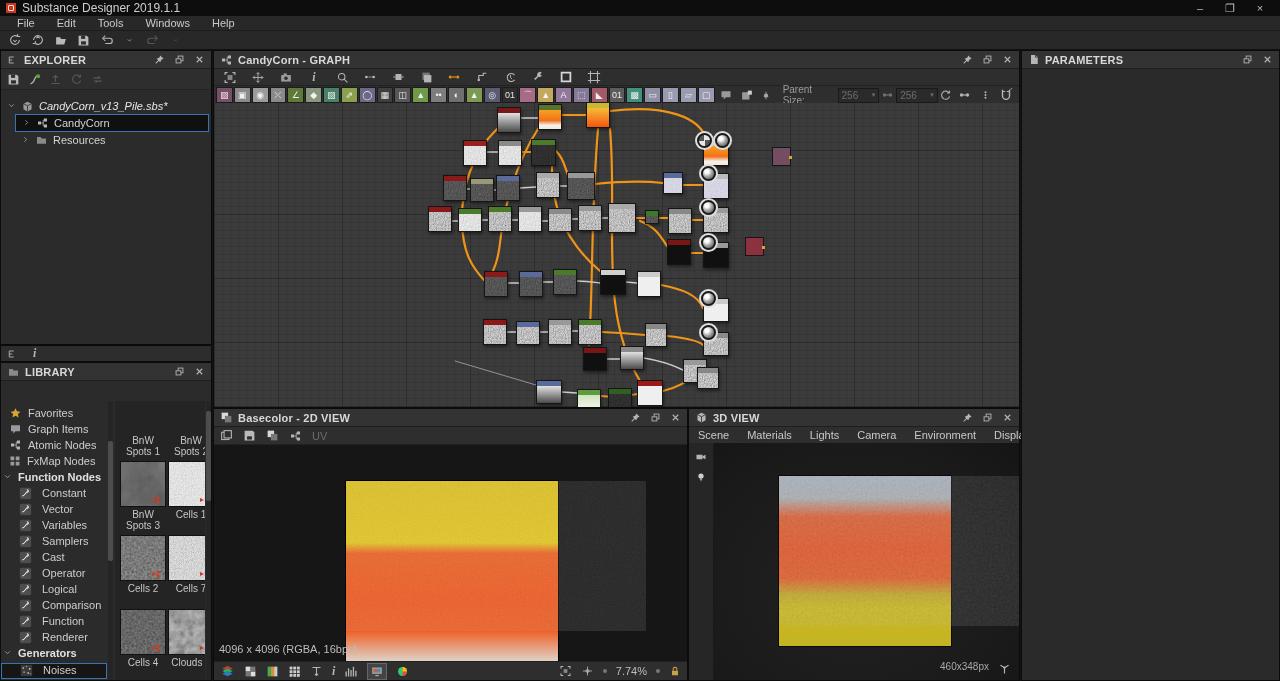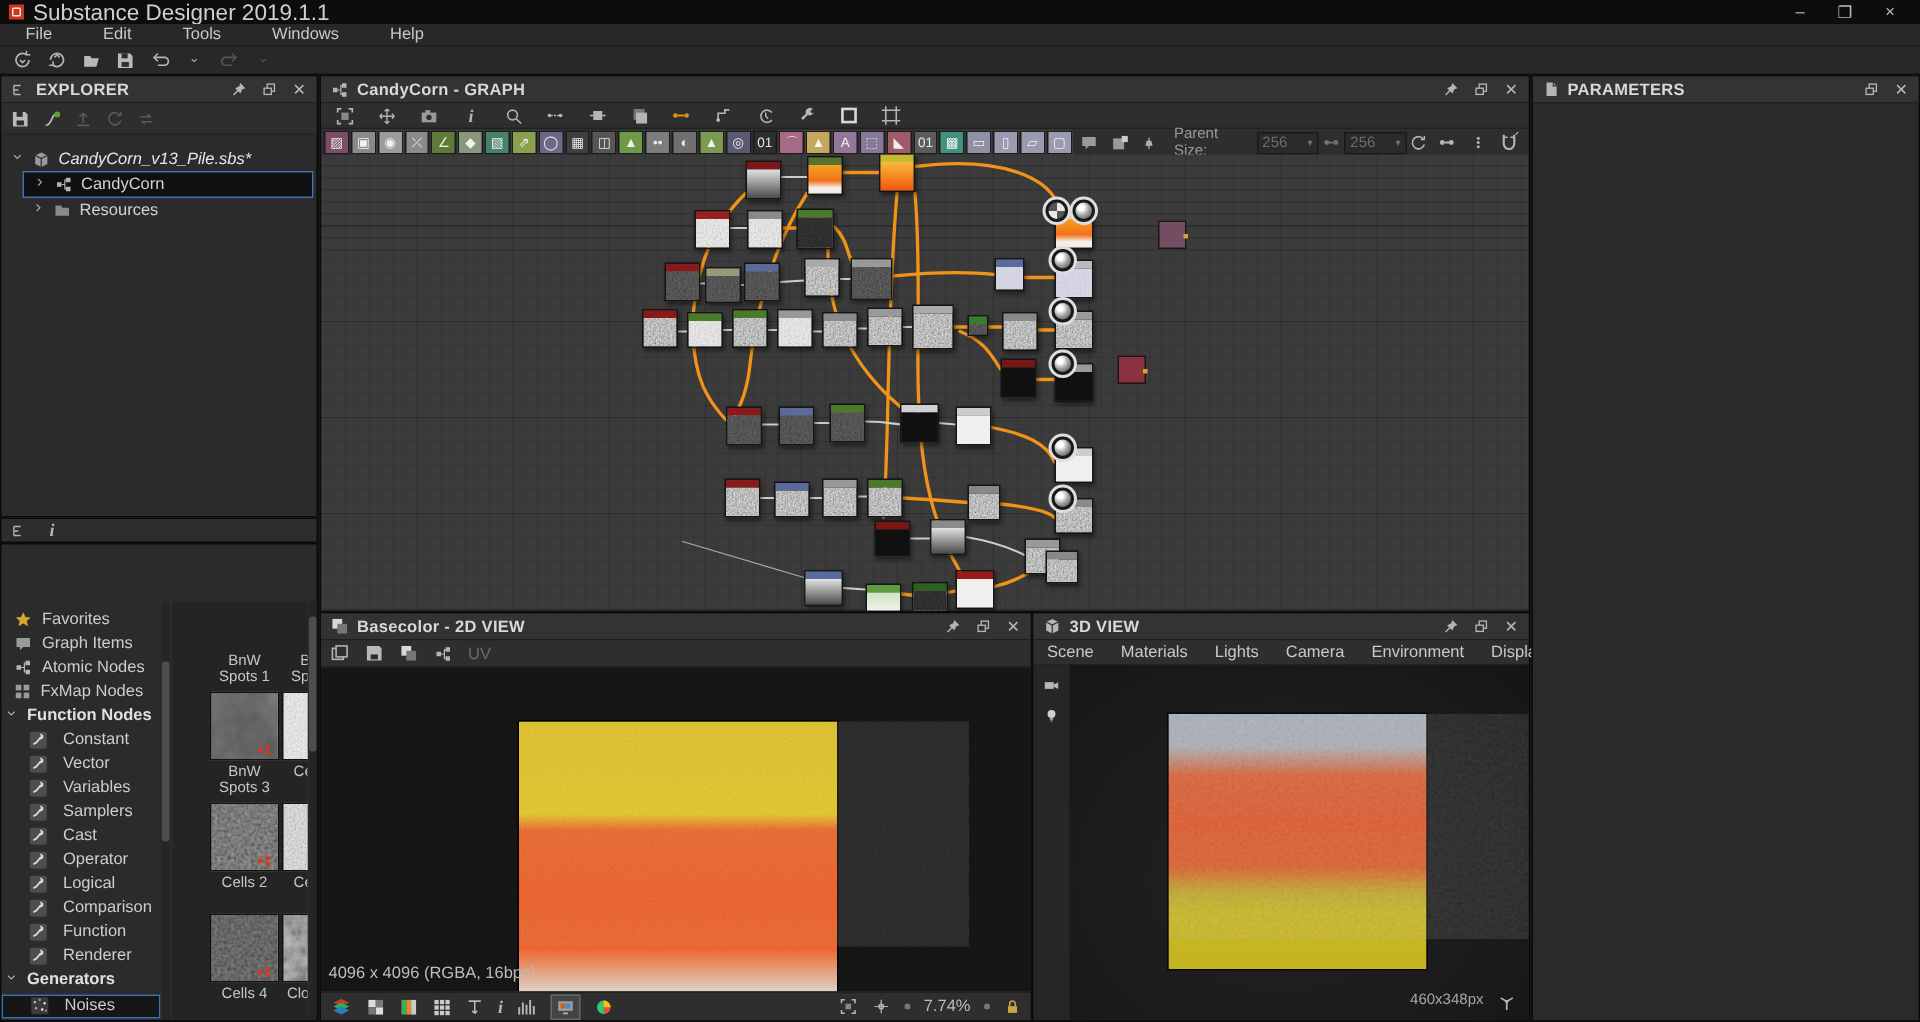--- a/index.html
+++ b/index.html
@@ -1,22 +1,22 @@
 <!DOCTYPE html>
 <html><head>
 <meta charset="utf-8">
 <style>
   html,body{margin:0;padding:0;background:#101010;}
   #stage{position:relative;width:1280px;height:681px;overflow:hidden;
     font-family:"Liberation Sans",sans-serif;color:#cfcfcf;font-size:11px;
     background:#141414;-webkit-font-smoothing:antialiased;}
-  .abs{position:absolute;gap:12px;}
+  .abs{position:absolute;}
   
   #titlebar{left:0;top:0;width:1280px;height:16px;background:#0d0d0d;display:flex;align-items:center;padding:0 6px;box-sizing:border-box;gap:6px;}
-  #titlebar .t{font-size:15px;color:#cfcfcf;}
+  #titlebar .t{font-size:12px;color:#cfcfcf;}
   .applogo{width:10px;height:10px;background:#c8391e;display:inline-block;position:relative;}
   .applogo:after{content:"";position:absolute;inset:2px;border:1px solid rgba(255,255,255,.85);border-radius:1px;}
   #wincontrols{margin-left:auto;display:flex;gap:2px;}
   .winbtn{width:28px;height:14px;display:flex;align-items:center;justify-content:center;color:#bbb;font-size:11px;cursor:default;}
   #menubar{left:0;top:16px;width:1280px;height:15px;background:#282828;display:flex;align-items:center;padding-left:6px;box-sizing:border-box;border-bottom:1px solid #1c1c1c;}
   .menuitem{padding:0 11px;color:#c9c9c9;font-size:11px;height:100%;display:flex;align-items:center;}
   #maintoolbar{left:0;top:31px;width:1280px;height:19px;background:#282828;display:flex;align-items:center;gap:4px;padding-left:5px;box-sizing:border-box;border-bottom:1px solid #111;}
   .tbico{width:19px;height:16px;display:flex;align-items:center;justify-content:center;}
   .tbico.dis{opacity:.32;}
   
@@ -30,21 +30,21 @@
   .trow .lbl{color:#d2d2d2;}
   .trow.pkg .lbl{font-style:italic;color:#e6e6e6;}
   .trow.sel{border:1px solid #3873b3;background:#101010;margin:0 2px 0 14px;padding-left:6px;}
   .indent1{margin-left:14px;}
   
   .libitem{display:flex;align-items:flex-start;gap:6px;height:16px;padding-left:8px;color:#cdcdcd;}
   .libitem.hdr{font-weight:bold;color:#e0e0e0;padding-left:2px;}
   .libitem.sub{padding-left:18px;gap:10px;}
   .libitem.sel{border:1px solid #3873b3;background:#161616;box-sizing:border-box;}
   #libsearch{width:66px;height:12px;background:#1e1e1e;border:1px solid #4a4a4a;color:#9a9a9a;font-size:10px;padding:0 3px;font-family:"Liberation Sans",sans-serif;}
-  .thumbcell{position:absolute;width:46px;text-align:center;margin-left:20px;}
+  .thumbcell{position:absolute;width:46px;text-align:center;}
   .thumbimg{width:46px;height:46px;position:relative;border:1px solid #111;box-sizing:border-box;background:#888;overflow:hidden;}
   .thumbimg svg{position:absolute;inset:0;}
   .tint{position:absolute;inset:0;}
   .thumblbl{font-size:10px;color:#c6c6c6;line-height:11px;padding-top:2px;}
   .redmark{position:absolute;right:1px;bottom:1px;width:13px;height:10px;}
   .tex{position:relative;width:100%;height:100%;overflow:hidden;}
   .tex svg{position:absolute;inset:0;width:100%;height:100%;}
   
   #graphcanvas{background-color:#3b3b3b;background-image:
      repeating-linear-gradient(0deg,rgba(0,0,0,.10) 0 1px,transparent 1px 8px),
@@ -284,20 +284,41 @@
         <svg width="12" height="12" viewBox="0 0 16 16" fill="none" stroke="#b5b5b5" stroke-width="1.3">
           <path d="M3 4h6M3 8h4M3 12h6M3 4v8" stroke-width="1.2"></path>
         </svg>
       </span>
       <span style="display: inline-flex; align-items: center;">
         <span style="font:italic bold 12px 'Liberation Serif',serif;color:#b5b5b5;">i</span>
       </span>
     </div>
 
   <div class="panel" id="library" style="left:0;top:362px;width:212px;height:319px;">
+    <div class="phead">
+      <span style="display: inline-flex; align-items: center;">
+          <svg width="13" height="12" viewBox="0 0 16 16" fill="none" stroke="#b5b5b5" stroke-width="1.3">
+            <path d="M2 4h5l1 2h6v7H2z" fill="#8a8a8a" stroke="none"></path>
+          </svg>
+        </span>
+      <span class="ptitle">LIBRARY</span>
+      <div class="hicons">
+        <span style="display: inline-flex; align-items: center;">
+            <svg width="11" height="11" viewBox="0 0 16 16" fill="none" stroke="#b5b5b5" stroke-width="1.3">
+              <rect x="6" y="3" width="7" height="7"></rect>
+              <rect x="3" y="7" width="7" height="6" fill="#333"></rect>
+            </svg>
+          </span>
+        <span style="display: inline-flex; align-items: center;">
+            <svg width="11" height="11" viewBox="0 0 16 16" fill="none" stroke="#b5b5b5" stroke-width="1.3">
+              <path d="M4 4l8 8M12 4l-8 8" stroke-width="1.6"></path>
+            </svg>
+          </span>
+      </div>
+    </div>
     <div id="lib-cats" style="position:absolute;left:0;top:38px;width:106px;bottom:0;overflow:hidden;padding-top:6px;">
         <div class="libitem ">
           <span style="display: inline-flex; align-items: center;">
             <svg width="13" height="12" viewBox="0 0 16 16" fill="none" stroke="#b5b5b5" stroke-width="1.3">
               <path d="M8 1.5l2 4.3 4.6.5-3.4 3.1 1 4.6L8 11.6 3.8 14l1-4.6L1.4 6.3 6 5.8z" fill="#d9a531" stroke="none"></path>
             </svg>
           </span>
           <span>Favorites</span>
         </div>
         <div class="libitem ">

